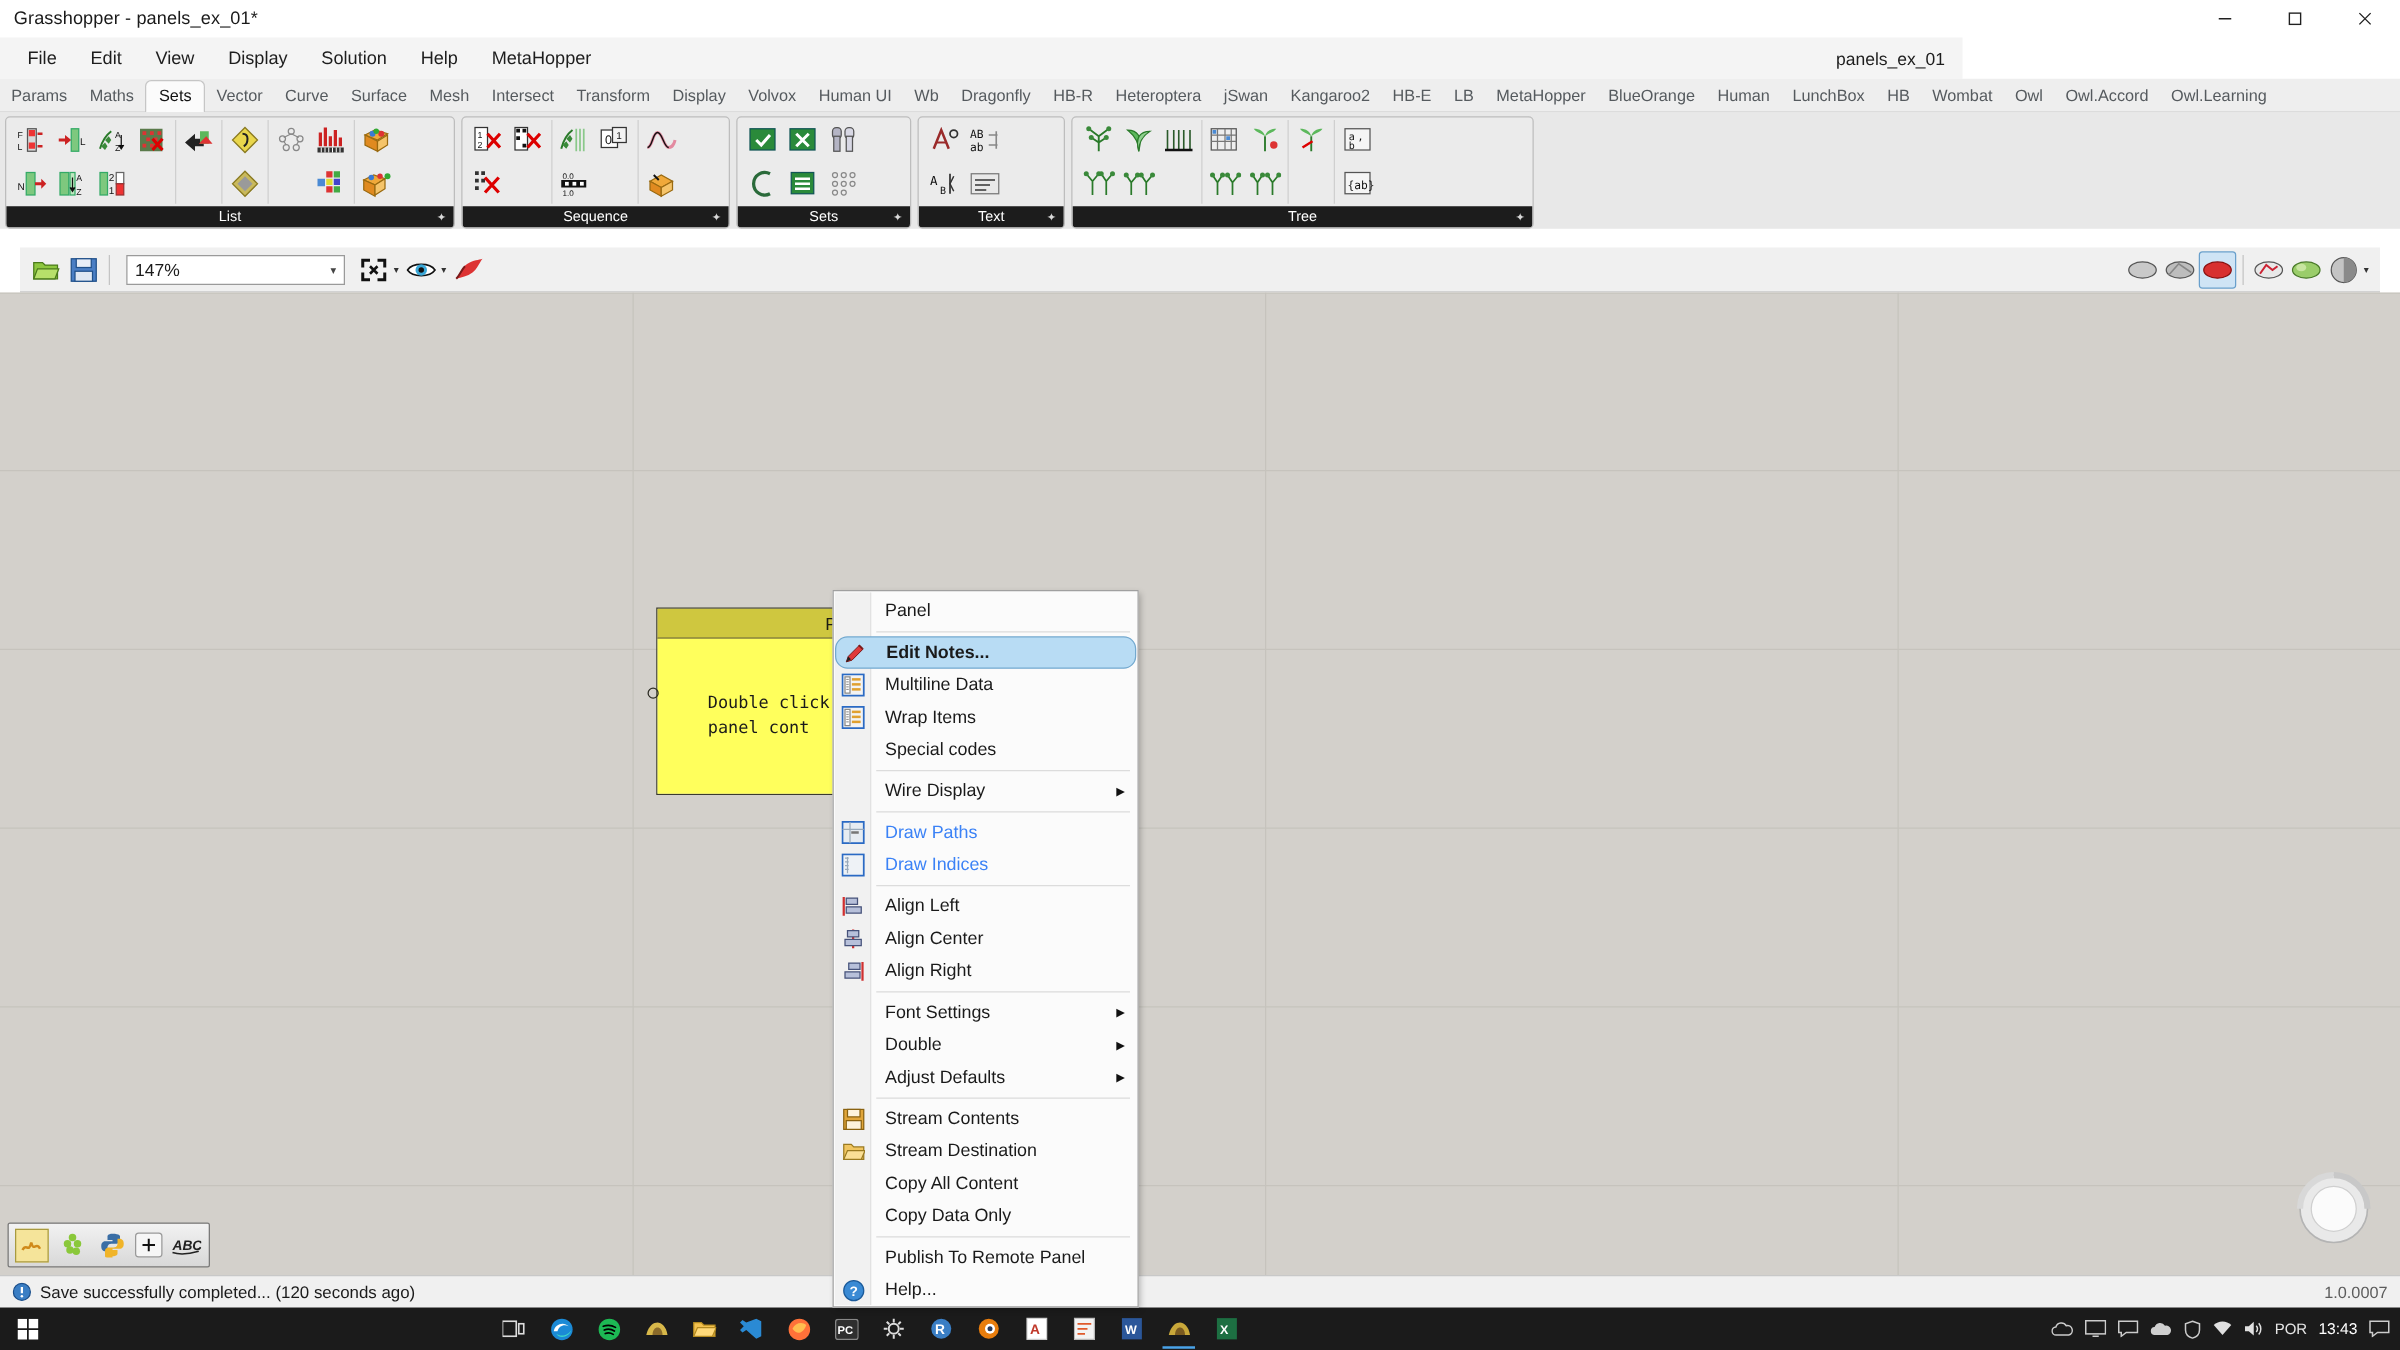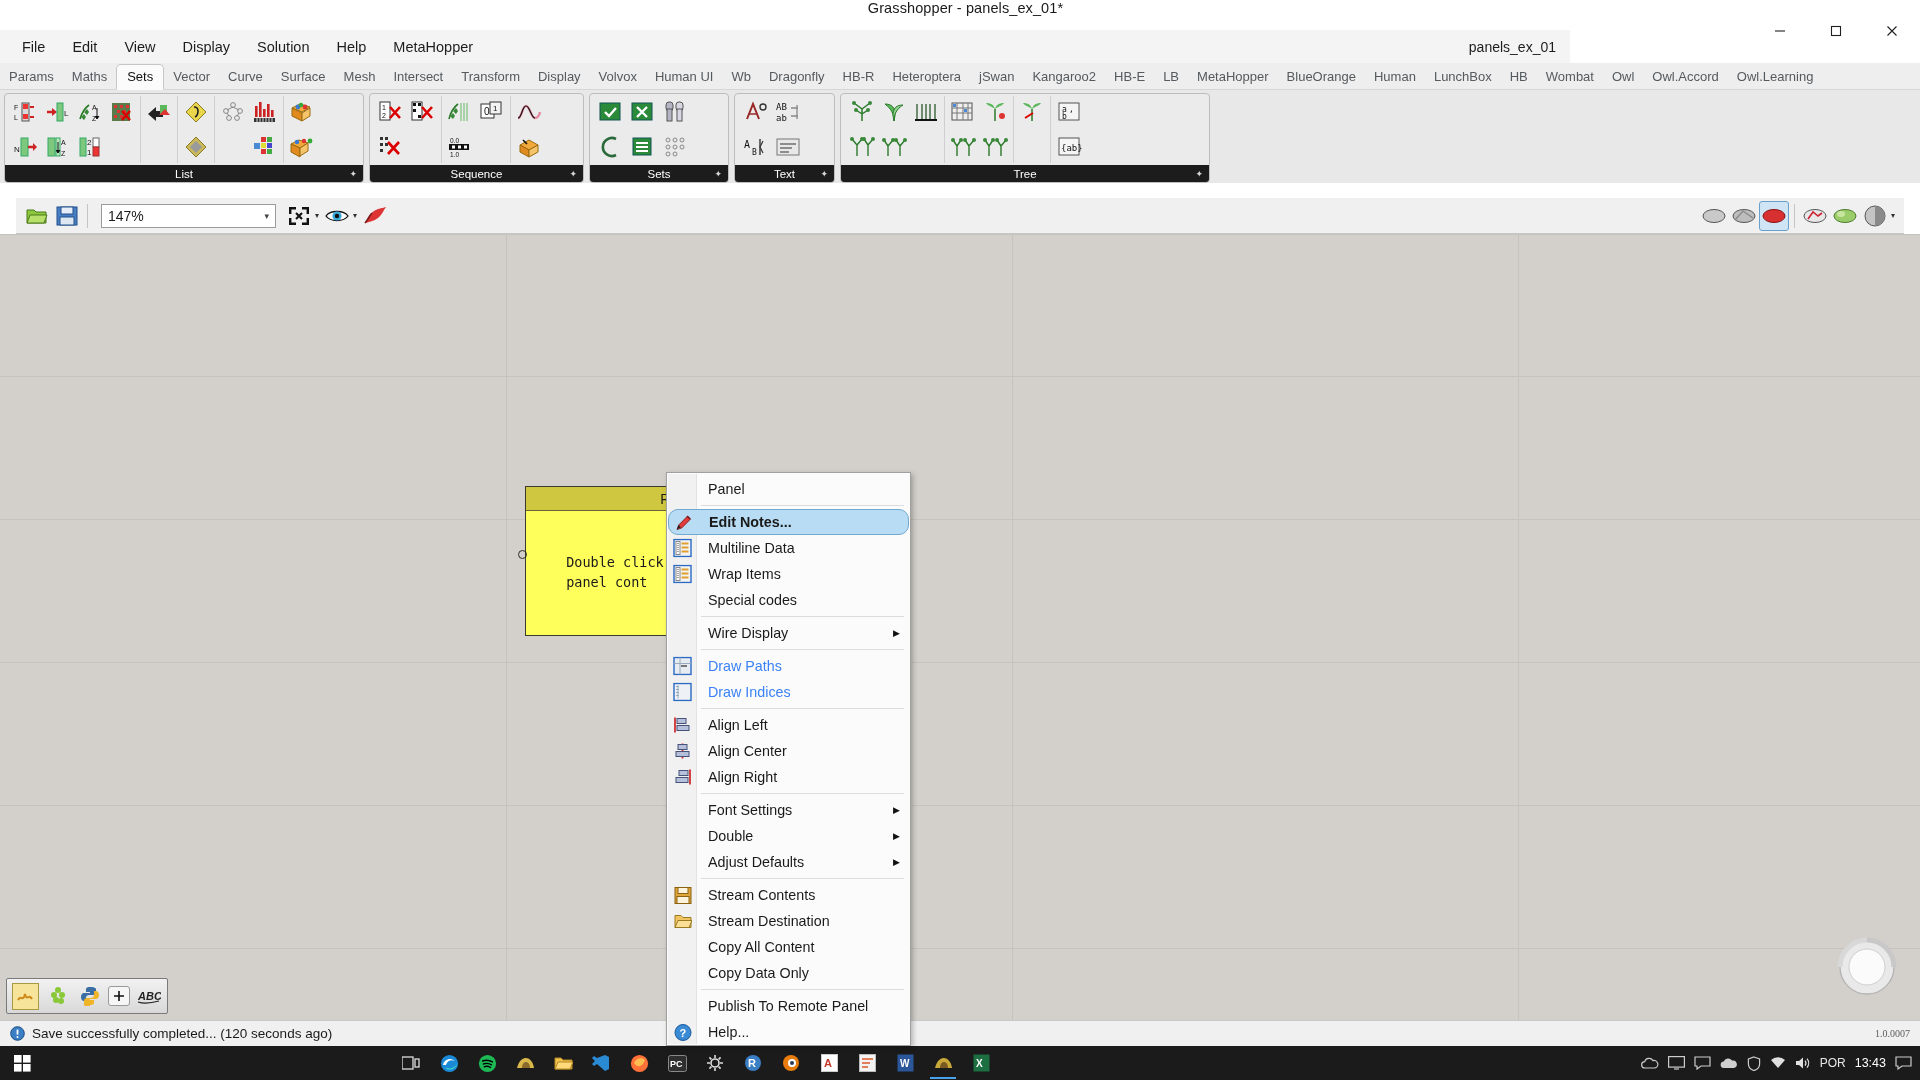--- a/index.html
+++ b/index.html
@@ -7,21 +7,21 @@
     width: 1920px; height: 1080px;
     font-family: "Liberation Sans", sans-serif;
     overflow: hidden;
     background: #ffffff;
   }
   #app { position: relative; width: 1920px; height: 1080px; }
 
   
   .titlebar {
     position: absolute; top: 0; left: 0; width: 1920px; height: 30px;
-    background: #ffffff; display: flex; align-items: center; flex-direction: column;
+    background: #ffffff; display: flex; align-items: center;
   }
   .titlebar .title {
     font-size: 14.5px; color: #1a1a1a; padding-left: 11px; letter-spacing: .1px;
   }
   .winbtns { margin-left: auto; display: flex; height: 30px; }
   .winbtn {
     width: 56px; height: 30px; display: flex; align-items: center; justify-content: center;
     color: #202020;
   }
   .winbtn svg { display: block; }
@@ -183,21 +183,21 @@
   .btmtool .bi {
     width: 27px; height: 27px; display: flex; align-items: center; justify-content: center;
   }
 
   
   .statusbar {
     position: absolute; top: 1020px; left: 0; width: 1920px; height: 26px;
     background: #f0f0f0; border-top: 1px solid #c8c8c8;
     display: flex; align-items: center; padding: 0 10px; font-size: 13.5px; color: #1a1a1a;
   }
-  .statusbar .ver { margin-left: auto; color: #5c5c5c; font-size: 10px; font-family: Liberation Serif, serif; }
+  .statusbar .ver { margin-left: auto; color: #5c5c5c; font-size: 13px; }
   .statusbar .sicon { margin-right: 7px; display:flex; }
 
   
   .taskbar {
     position: absolute; top: 1046px; left: 0; width: 1920px; height: 34px;
     background: #1b1b1b; display: flex; align-items: center;
   }
   .taskbar .start {
     width: 44px; height: 34px; display: flex; align-items: center; justify-content: center;
   }
@@ -634,21 +634,21 @@
               </div>
           </div>
         </div>
       </div>
       <div class="grouplabel">
         <span>Sets</span>
         <span class="pin">✦</span>
       </div>
     </div>
 
-    <div class="group" style="width:101px;">
+    <div class="group" style="width:118px;">
       <div class="icons">
         <div class="subgroup">
           <div class="irow">
             <div class="ic">
                 <svg width="26" height="24" viewBox="0 0 26 24">
                   <path d="M4 19l6-15 6 15" fill="none" stroke="#9a2a2a" stroke-width="2"></path>
                   <path d="M6 14h8" stroke="#9a2a2a" stroke-width="1.6"></path>
                   <circle cx="20" cy="7" r="3" fill="none" stroke="#333" stroke-width="1.4"></circle>
                 </svg>
               </div>

